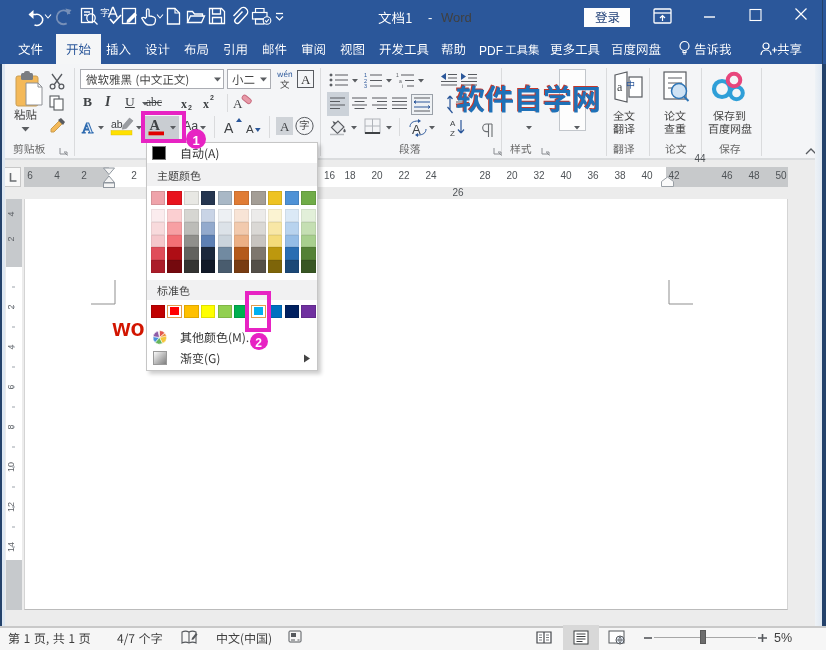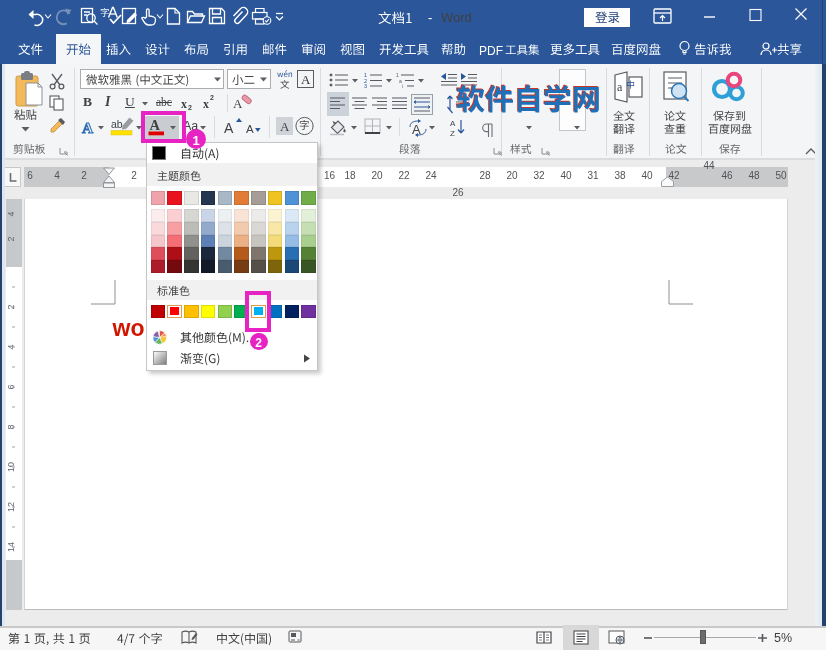--- a/index.html
+++ b/index.html
@@ -424,21 +424,21 @@
     <svg style="position:absolute;left:296px;top:69px;" width="19" height="20" viewBox="0 0 19 20">
       <rect x="1.5" y="1.5" width="16" height="17" stroke="#585b60" fill="none"></rect>
       <text x="5" y="15" font-size="13" fill="#333" font-family="Liberation Serif">A</text>
     </svg>
     <div style="position:absolute;left:83px;top:94px;font:bold 13.5px 'Liberation Serif',serif;color:#3f4245;white-space:pre;">B</div>
     <div style="position:absolute;left:105px;top:94px;font:bold 14px 'Liberation Serif',serif;color:#3f4245;white-space:pre;font-style:italic">I</div>
     <div style="position:absolute;left:125px;top:94px;font:400 13.5px 'Liberation Serif',serif;color:#3f4245;white-space:pre;text-decoration:underline">U</div>
     <svg style="position:absolute;left:141px;top:101px;" width="8" height="6" viewBox="0 0 8 6">
       <path d="M1 1l3 3.5L7 1" fill="#5a5d61"></path>
     </svg>
-    <div style="position:absolute;left:156px;top:96px;font:400 11.5px 'Liberation Serif',serif;color:#3f4245;white-space:pre;text-decoration:line-through">abc</div>
+    <div style="position:absolute;left:146px;top:96px;font:400 11.5px 'Liberation Serif',serif;color:#3f4245;white-space:pre;text-decoration:line-through">abc</div>
     <div style="position:absolute;left:181px;top:97px;font:bold 12px 'Liberation Serif',serif;color:#3f4245;white-space:pre;">x</div>
     <div style="position:absolute;left:188px;top:104px;font:bold 7px 'Liberation Sans',sans-serif;color:#3f4245;white-space:pre;">2</div>
     <div style="position:absolute;left:203px;top:97px;font:bold 12px 'Liberation Serif',serif;color:#3f4245;white-space:pre;">x</div>
     <div style="position:absolute;left:210px;top:94px;font:bold 7px 'Liberation Sans',sans-serif;color:#3f4245;white-space:pre;">2</div>
     <div style="position:absolute;left:227px;top:94px;width:1px;height:18px;background:#dadbdd"></div>
     <svg style="position:absolute;left:233px;top:94px;" width="20" height="18" viewBox="0 0 20 18">
       <text x="0" y="14" font-size="13" fill="#3f4245" font-family="Liberation Serif">A</text>
       <rect x="9" y="3" width="10" height="5" rx="2" transform="rotate(40 14 5)" fill="#e89aa8" stroke="#c76a7e"></rect>
     </svg>
     <svg style="position:absolute;left:82px;top:118px;" width="16" height="18" viewBox="0 0 16 18">
@@ -754,25 +754,25 @@
     <div style="position:absolute;left:324px;top:169.5px;font:400 10px 'Liberation Sans',sans-serif;color:#4f5357;white-space:pre;">16</div>
     <div style="position:absolute;left:344.4px;top:169.5px;font:400 10px 'Liberation Sans',sans-serif;color:#4f5357;white-space:pre;">18</div>
     <div style="position:absolute;left:371.4px;top:169.5px;font:400 10px 'Liberation Sans',sans-serif;color:#4f5357;white-space:pre;">20</div>
     <div style="position:absolute;left:398.4px;top:169.5px;font:400 10px 'Liberation Sans',sans-serif;color:#4f5357;white-space:pre;">22</div>
     <div style="position:absolute;left:425.4px;top:169.5px;font:400 10px 'Liberation Sans',sans-serif;color:#4f5357;white-space:pre;">24</div>
     <div style="position:absolute;left:452.4px;top:187px;font:400 10px 'Liberation Sans',sans-serif;color:#4f5357;white-space:pre;">26</div>
     <div style="position:absolute;left:479.4px;top:169.5px;font:400 10px 'Liberation Sans',sans-serif;color:#4f5357;white-space:pre;">28</div>
     <div style="position:absolute;left:506.4px;top:169.5px;font:400 10px 'Liberation Sans',sans-serif;color:#4f5357;white-space:pre;">20</div>
     <div style="position:absolute;left:533.4px;top:169.5px;font:400 10px 'Liberation Sans',sans-serif;color:#4f5357;white-space:pre;">32</div>
     <div style="position:absolute;left:560.4px;top:169.5px;font:400 10px 'Liberation Sans',sans-serif;color:#4f5357;white-space:pre;">40</div>
-    <div style="position:absolute;left:587.4px;top:169.5px;font:400 10px 'Liberation Sans',sans-serif;color:#4f5357;white-space:pre;">31</div>
+    <div style="position:absolute;left:587.4px;top:169.5px;font:400 10px 'Liberation Sans',sans-serif;color:#4f5357;white-space:pre;">36</div>
     <div style="position:absolute;left:614.4px;top:169.5px;font:400 10px 'Liberation Sans',sans-serif;color:#4f5357;white-space:pre;text-align:center;">38</div>
     <div style="position:absolute;left:641.4px;top:169.5px;font:400 10px 'Liberation Sans',sans-serif;color:#4f5357;white-space:pre;">40</div>
     <div style="position:absolute;left:668.4px;top:169.5px;font:400 10px 'Liberation Sans',sans-serif;color:#4f5357;white-space:pre;">42</div>
-    <div style="position:absolute;left:694.4px;top:160px;font:400 10px 'Liberation Sans',sans-serif;color:#4f5357;white-space:pre;margin-left:9px;">44</div>
+    <div style="position:absolute;left:694.4px;top:153px;font:400 10px 'Liberation Sans',sans-serif;color:#4f5357;white-space:pre;">44</div>
     <div style="position:absolute;left:721.4px;top:169.5px;font:400 10px 'Liberation Sans',sans-serif;color:#4f5357;white-space:pre;">46</div>
     <div style="position:absolute;left:748.4px;top:169.5px;font:400 10px 'Liberation Sans',sans-serif;color:#4f5357;white-space:pre;">48</div>
     <div style="position:absolute;left:775.4px;top:169.5px;font:400 10px 'Liberation Sans',sans-serif;color:#4f5357;white-space:pre;">50</div>
     <svg style="position:absolute;left:102px;top:166.5px;" width="15" height="22" viewBox="0 0 15 22">
       <g fill="#f4f4f4" stroke="#90979f">
         <path d="M1.5 1h11L7 7.5z"></path>
         <path d="M1.5 15.5h11L7 9z"></path>
         <rect x="1.5" y="16" width="11" height="4.5"></rect>
       </g>
     </svg>

